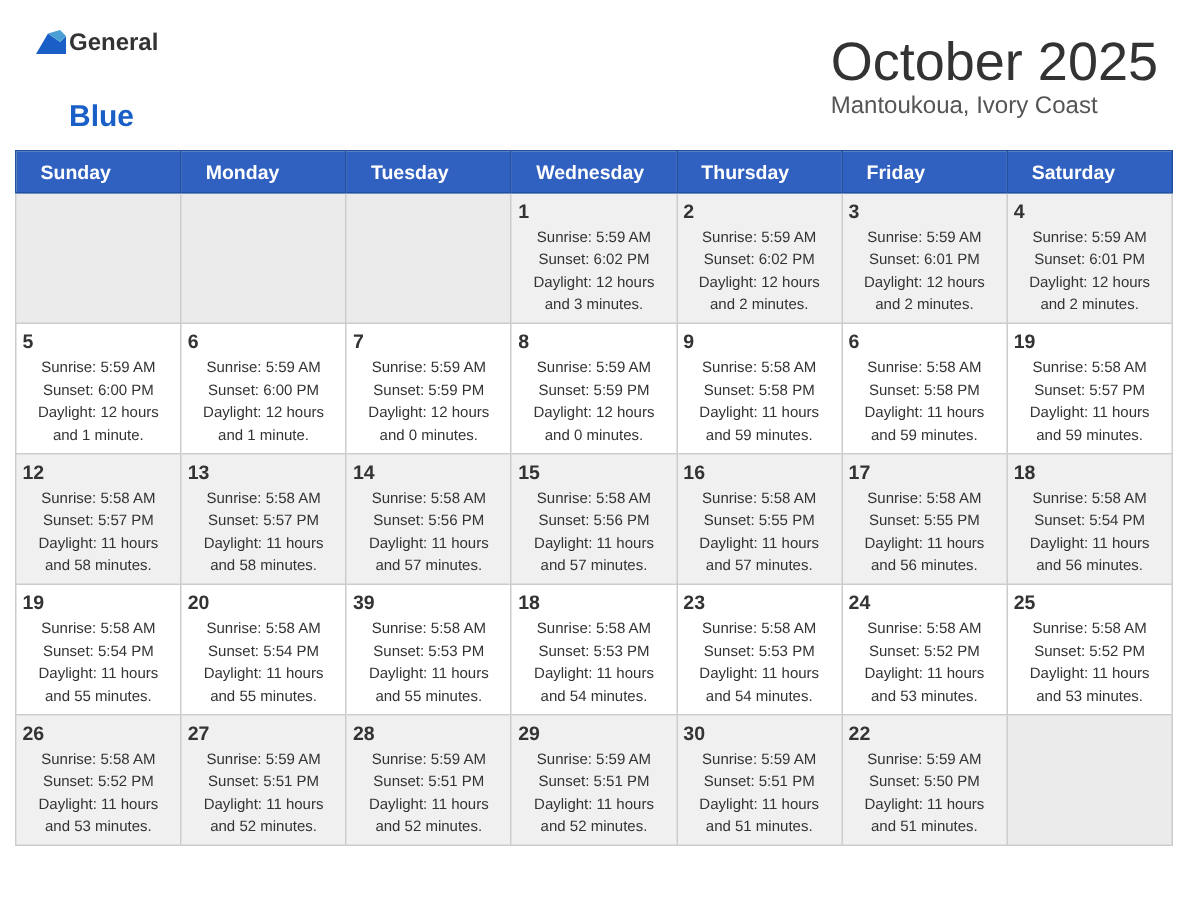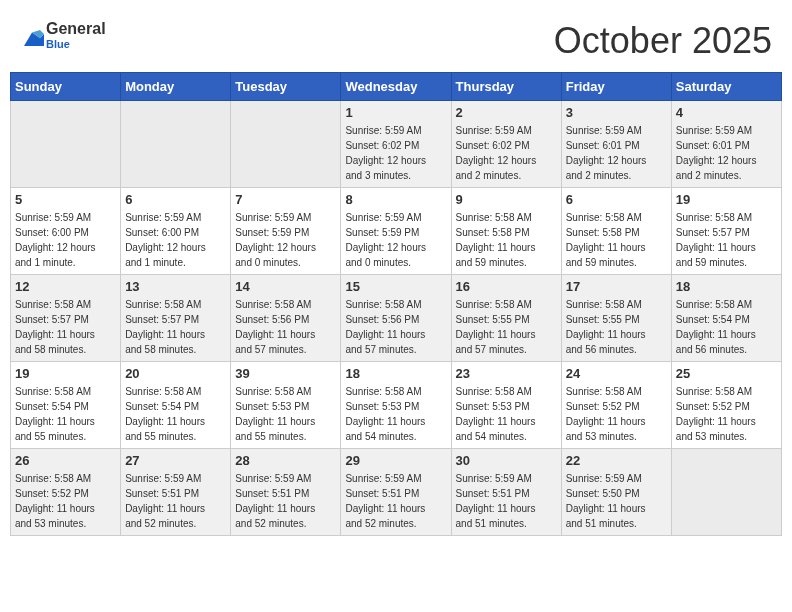--- a/index.html
+++ b/index.html
@@ -11,21 +11,21 @@
       padding: 10px;
     }
     .header {
       display: flex;
       justify-content: space-between;
       align-items: flex-start;
       padding: 10px 10px 5px 10px;
     }
     .logo {
       display: flex;
-      align-items: flex-end;
+      align-items: flex-start;
     }
     .logo-icon {
       width: 24px;
       height: 20px;
       margin-right: 2px;
     }
     .title-block {
       text-align: left;
     }
     .month-title {
@@ -40,21 +40,21 @@
     .calendar {
       width: 100%;
       border-collapse: collapse;
       margin-top: 5px;
     }
     .calendar th {
       background-color: #3060c0;
       color: white;
       font-size: 13px;
       font-weight: bold;
-      padding: 6px 4px;
+      padding: 6px 16px;
       text-align: left;
       border: 1px solid #2050a0;
     }
     .calendar td {
       vertical-align: top;
       border: 1px solid #ccc;
       padding: 4px;
       width: calc(100% / 7);
       min-height: 80px;
       font-size: 10.5px;
@@ -67,44 +67,46 @@
     .day-number {
       font-size: 13px;
       font-weight: bold;
       margin-bottom: 3px;
       color: #333;
     }
     .day-info {
       font-size: 10px;
       line-height: 1.5;
       color: #333;
+      text-align: center;
     }
     .row-shaded td {
       background-color: #f0f0f0;
     }
     .row-shaded td.empty {
       background-color: #ebebeb;
     }
   </style>
 </head>
 <body>
 
 <div class="header">
   <div class="logo">
     <svg class="logo-icon" viewBox="0 0 30 25" xmlns="http://www.w3.org/2000/svg">
       <polygon points="5,20 15,3 25,10 30,5 30,20" fill="#1a5fc8"></polygon>
       <polygon points="15,3 25,10 30,5 25,0" fill="#4a9fd4"></polygon>
     </svg>
     <div>
       <div style="font-size:16px;font-weight:bold;color:#333;">General</div>
-      <div style="font-size:11px;font-weight:bold;color:#1a5fc8;">Blue</div>
+      <div style="font-size:20px;font-weight:bold;color:#1a5fc8;margin-top:29px;">Blue</div>
     </div>
   </div>
   <div class="title-block">
     <div class="month-title">October 2025</div>
+    <div class="location">Mantoukoua, Ivory Coast</div>
   </div>
 </div>
 
 <table class="calendar">
   <thead>
     <tr>
     <th>Sunday</th>
         <th>Monday</th>
         <th>Tuesday</th>
         <th>Wednesday</th>

